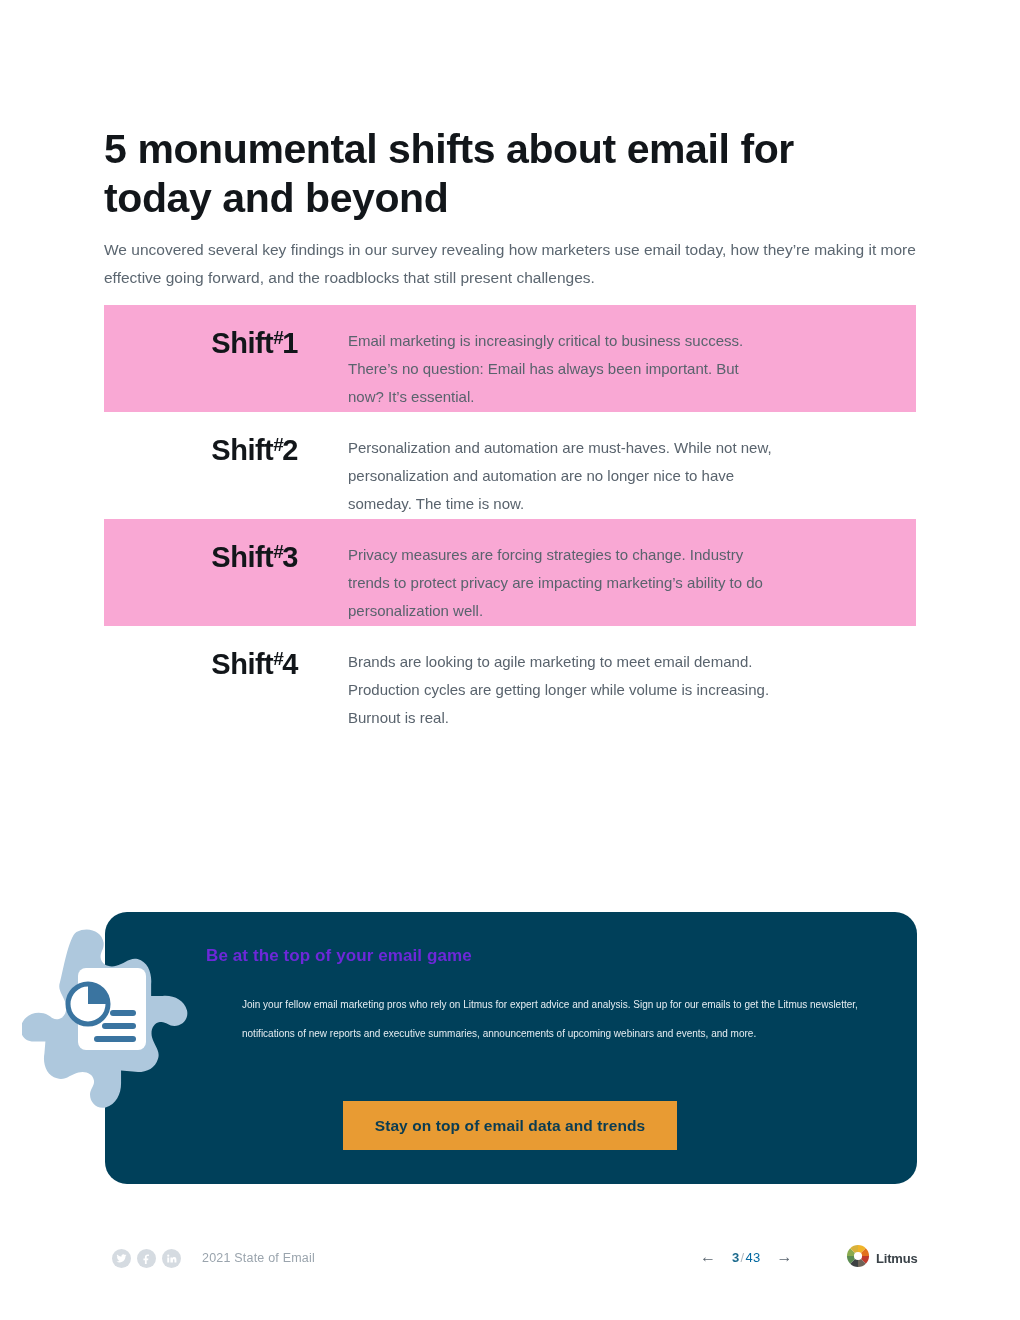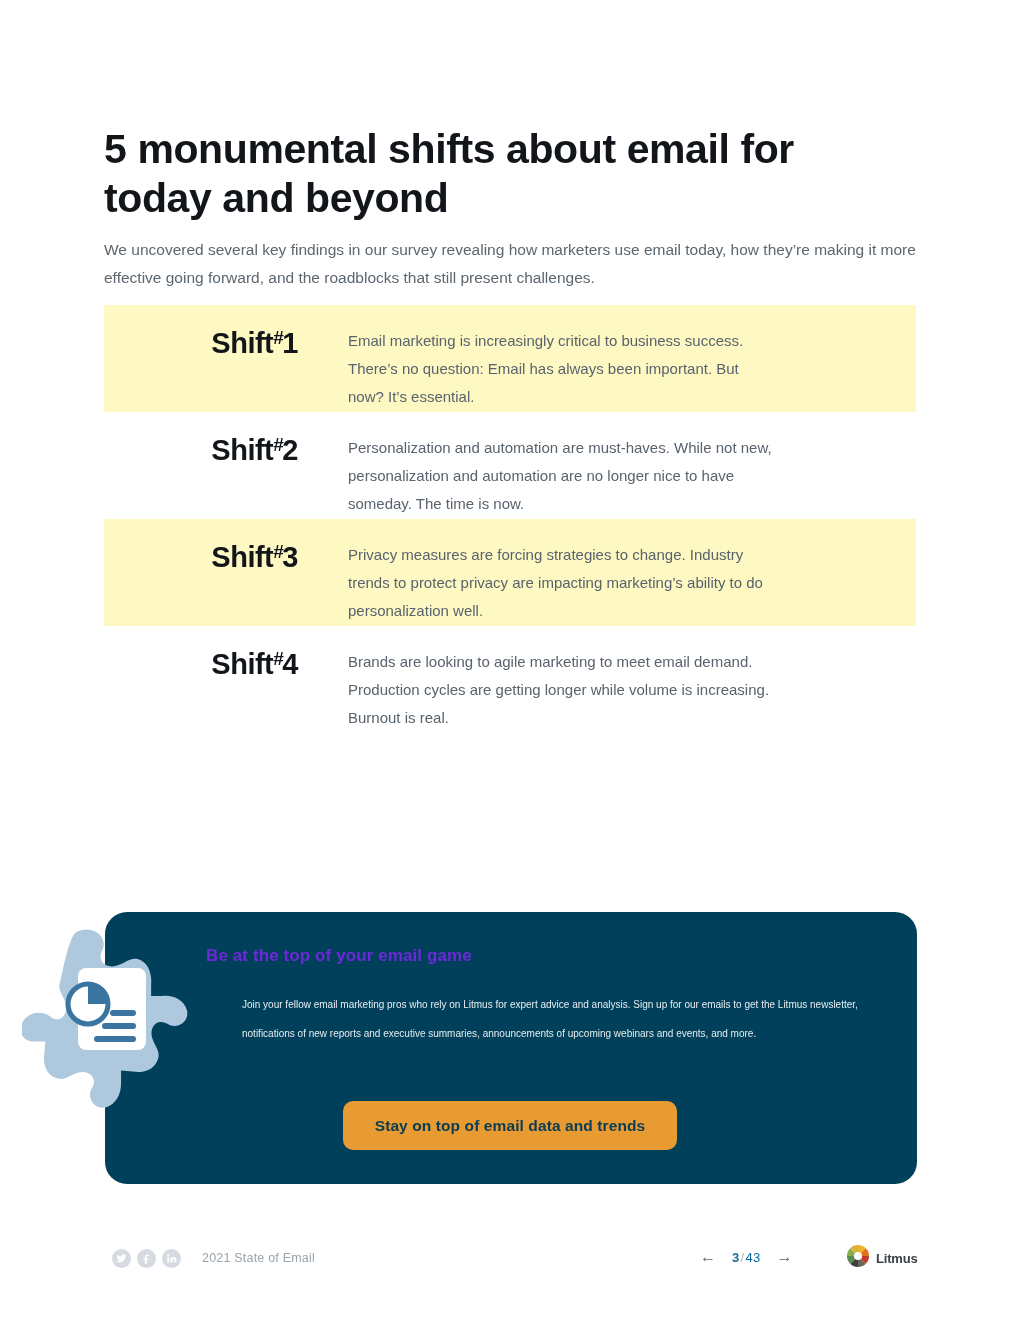--- a/index.html
+++ b/index.html
@@ -52,21 +52,21 @@
     width: 812px;
   }
   .shift-row {
     display: flex;
     align-items: flex-start;
     height: 107px;
     box-sizing: border-box;
     background: #ffffff;
   }
   .shift-row.alt {
-    background: #fef9c3;
+    background: #f9a8d4;
   }
   .shift-label {
     width: 208px;
     flex: 0 0 208px;
     text-align: right;
     padding-right: 14px;
     box-sizing: border-box;
     padding-top: 22px;
     font-size: 29px;
     font-weight: 700;
@@ -128,21 +128,21 @@
     margin-left: 36px;
   }
   .cta-button {
     position: absolute;
     left: 343px;
     top: 1101px;
     width: 334px;
     height: 49px;
     background: #e89b33;
     border: none;
-    border-radius: 10px;
+    border-radius: 0;
     color: #0a3c52;
     font-family: "Liberation Sans", sans-serif;
     font-size: 15.5px;
     font-weight: 700;
     letter-spacing: 0.1px;
     cursor: pointer;
   }
 
   
   .footer {

